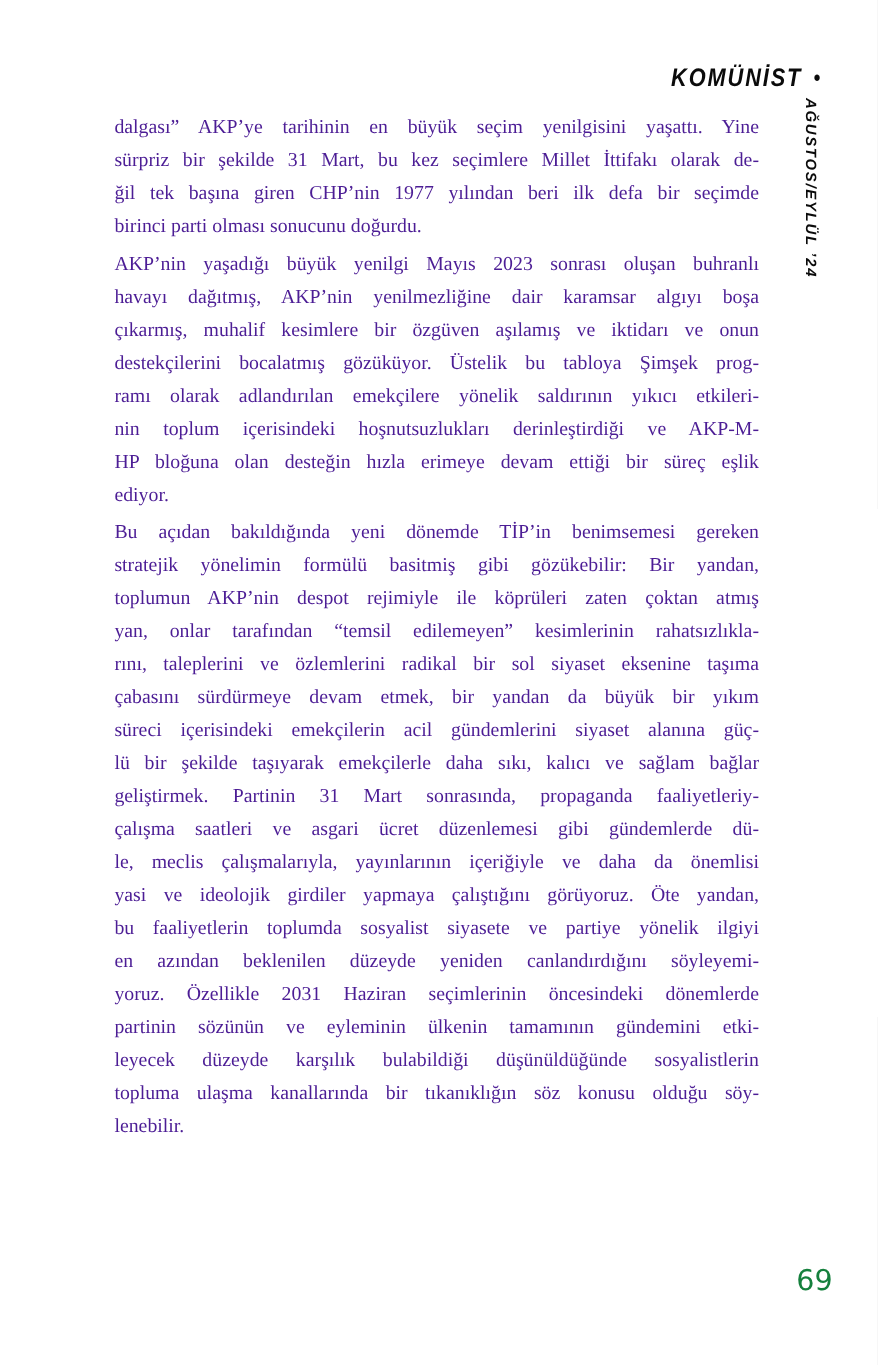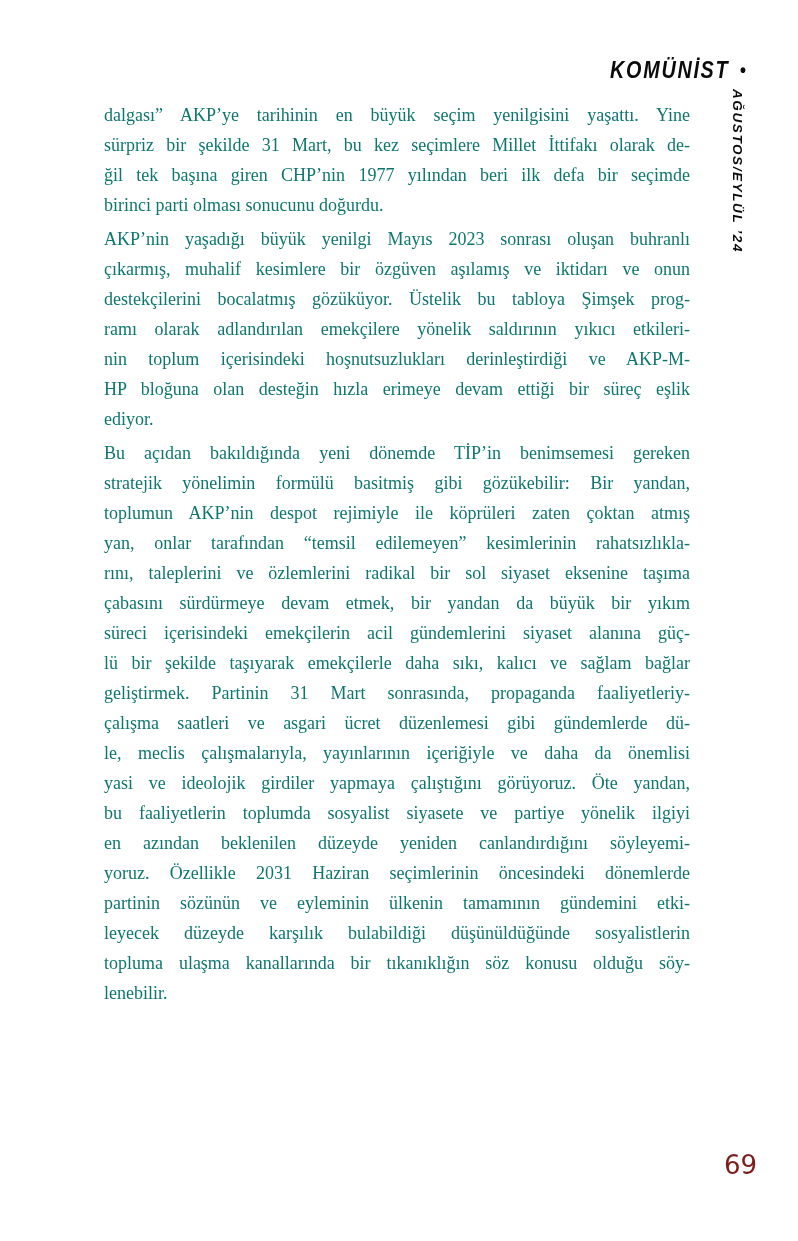--- a/index.html
+++ b/index.html
@@ -52,21 +52,21 @@
     white-space: nowrap;
   }
   
   .article {
     position: absolute;
     left: 104px;
     top: 100px;
     width: 586px;
     font-size: 18px;
     line-height: 30px;
-    color: #0f766e;
+    color: #4c1d95;
   }
   .paragraph {
     margin: 0 0 4px 0;
   }
   .line {
     height: 30px;
     text-align: justify;
     text-align-last: justify;
     -moz-text-align-last: justify;
   }
@@ -75,21 +75,21 @@
     -moz-text-align-last: left;
   }
   
   .page-number {
     position: absolute;
     top: 1150px;
     right: 41px;
     font-family: "DejaVu Sans", sans-serif;
     font-weight: 400;
     font-size: 26px;
-    color: #7f1d1d;
+    color: #15803d;
   }
 </style>
 </head>
 <body>
 
 <div class="page">
 
   <div class="masthead">
     <span>KOMÜNİST</span><span class="bullet">•</span>
   </div>
@@ -98,20 +98,21 @@
 
   <div class="article" id="article">
       <div class="paragraph">
         <div class="line">dalgası” AKP’ye tarihinin en büyük seçim yenilgisini yaşattı. Yine</div>
         <div class="line">sürpriz bir şekilde 31 Mart, bu kez seçimlere Millet İttifakı olarak de-</div>
         <div class="line">ğil tek başına giren CHP’nin 1977 yılından beri ilk defa bir seçimde</div>
         <div class="line last">birinci parti olması sonucunu doğurdu.</div>
       </div>
       <div class="paragraph">
         <div class="line">AKP’nin yaşadığı büyük yenilgi Mayıs 2023 sonrası oluşan buhranlı</div>
+        <div class="line">havayı dağıtmış, AKP’nin yenilmezliğine dair karamsar algıyı boşa</div>
         <div class="line">çıkarmış, muhalif kesimlere bir özgüven aşılamış ve iktidarı ve onun</div>
         <div class="line">destekçilerini bocalatmış gözüküyor. Üstelik bu tabloya Şimşek prog-</div>
         <div class="line">ramı olarak adlandırılan emekçilere yönelik saldırının yıkıcı etkileri-</div>
         <div class="line">nin toplum içerisindeki hoşnutsuzlukları derinleştirdiği ve AKP-M-</div>
         <div class="line">HP bloğuna olan desteğin hızla erimeye devam ettiği bir süreç eşlik</div>
         <div class="line last">ediyor.</div>
       </div>
       <div class="paragraph">
         <div class="line">Bu açıdan bakıldığında yeni dönemde TİP’in benimsemesi gereken</div>
         <div class="line">stratejik yönelimin formülü basitmiş gibi gözükebilir: Bir yandan,</div>

